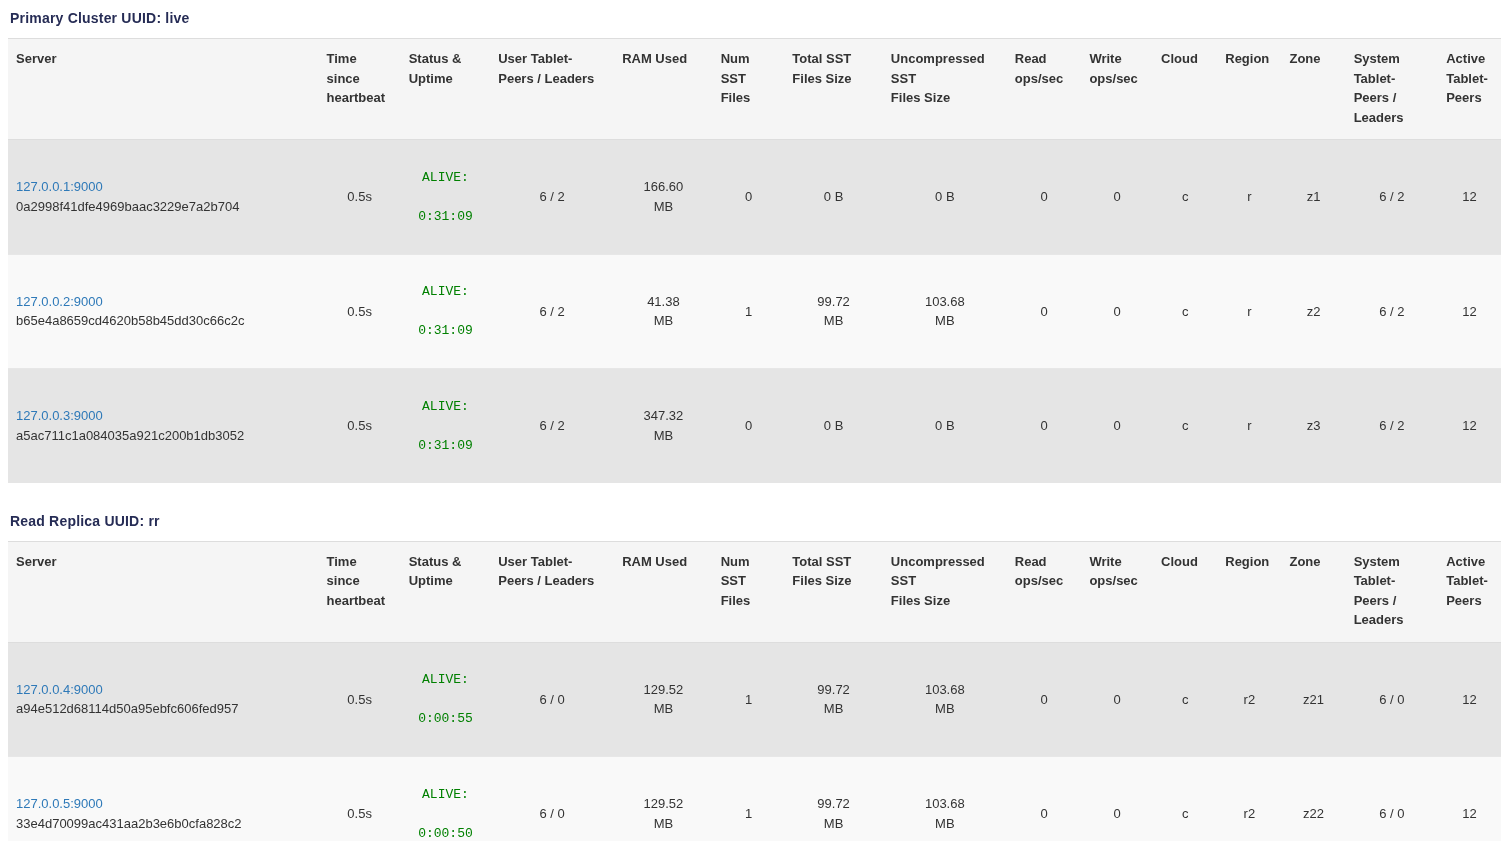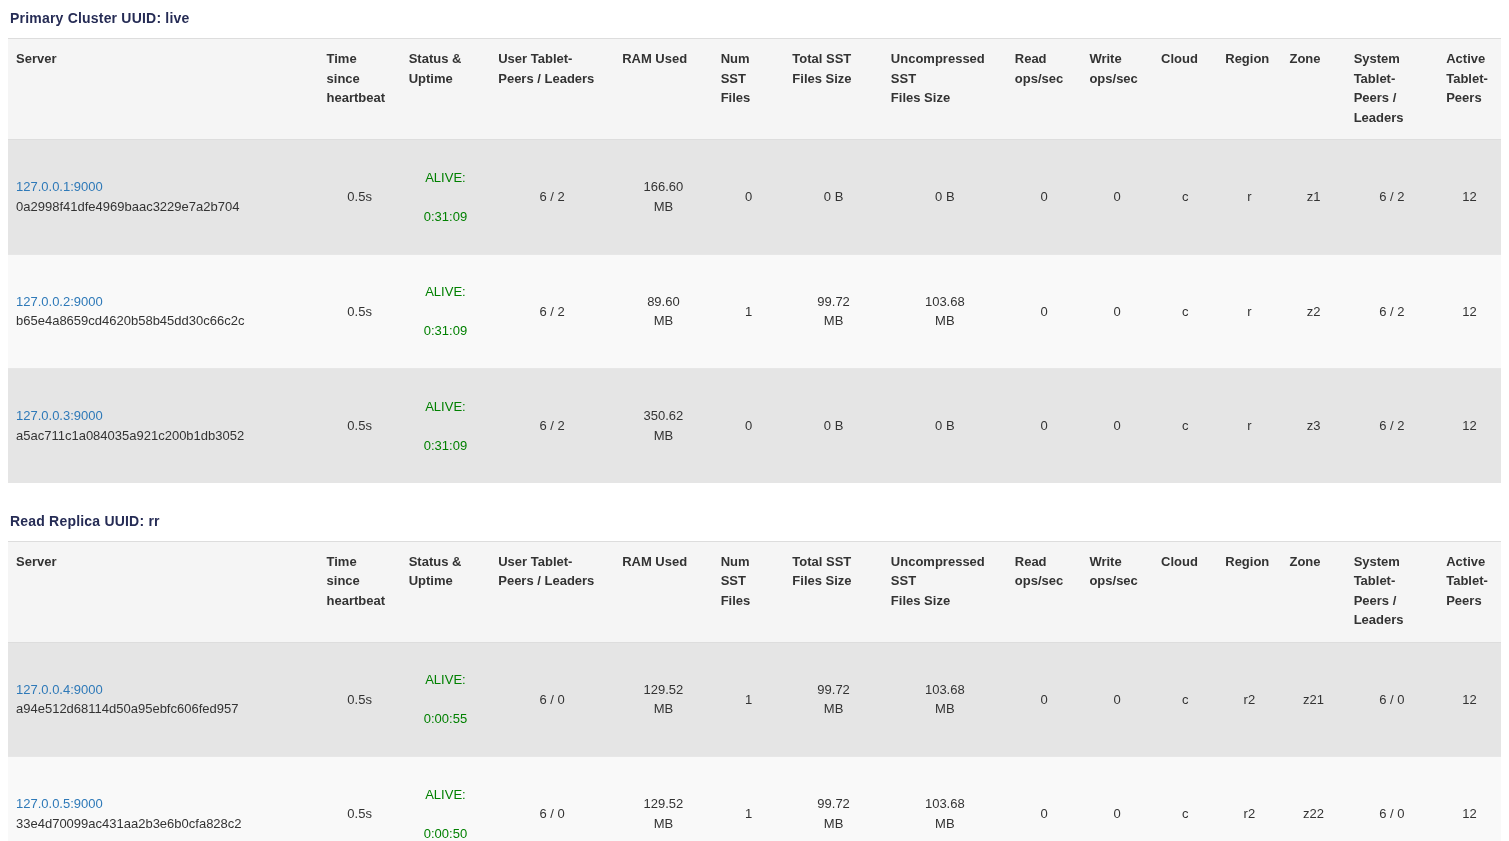--- a/index.html
+++ b/index.html
@@ -46,21 +46,21 @@
     line-height: 1.5;
     white-space: pre-line;
     overflow: hidden;
   }
   tbody tr { border-top: 1px solid #e7e7e7; background: #e5e5e5; }
   tbody tr:first-child { border-top: none; }
   tbody tr:nth-child(even) { background: #f9f9f9; }
   td.server-cell { text-align: left; }
   a.server-link { color: #2e79b8; text-decoration: none; cursor: pointer; }
   .uuid { color: #333333; }
-  .alive { color: #008000; }
+  .alive { color: #008000; font-family: Liberation Mono, monospace; }
 </style>
 </head>
 <body>
 
 <h2 class="cluster-title">Primary Cluster UUID: live</h2>
 
 <table class="tserver-table">
   <colgroup>
     <col style="width:20.8%">
       <col style="width:5.5%">
@@ -128,21 +128,21 @@
         <a href="#" class="server-link">127.0.0.2:9000</a>
         <div class="uuid">b65e4a8659cd4620b58b45dd30c66c2c</div>
       </td>
       <td>0.5s</td>
       <td>
         <div class="alive">ALIVE:</div>
         <div class="alive">0:31:09</div>
       </td>
 
       <td>6 / 2</td>
-      <td>89.60
+      <td>41.38
 MB</td>
       <td>1</td>
       <td>99.72
 MB</td>
       <td>103.68
 MB</td>
       <td>0</td>
       <td>0</td>
       <td>c</td>
       <td>r</td>
@@ -154,21 +154,21 @@
       <td class="server-cell">
         <a href="#" class="server-link">127.0.0.3:9000</a>
         <div class="uuid">a5ac711c1a084035a921c200b1db3052</div>
       </td>
       <td>0.5s</td>
       <td>
         <div class="alive">ALIVE:</div>
         <div class="alive">0:31:09</div>
       </td>
       <td>6 / 2</td>
-      <td>350.62
+      <td>347.32
 MB</td>
       <td>0</td>
       <td>0 B</td>
       <td>0 B</td>
       <td>0</td>
       <td>0</td>
       <td>c</td>
       <td>r</td>
       <td>z3</td>
       <td>6 / 2</td>

